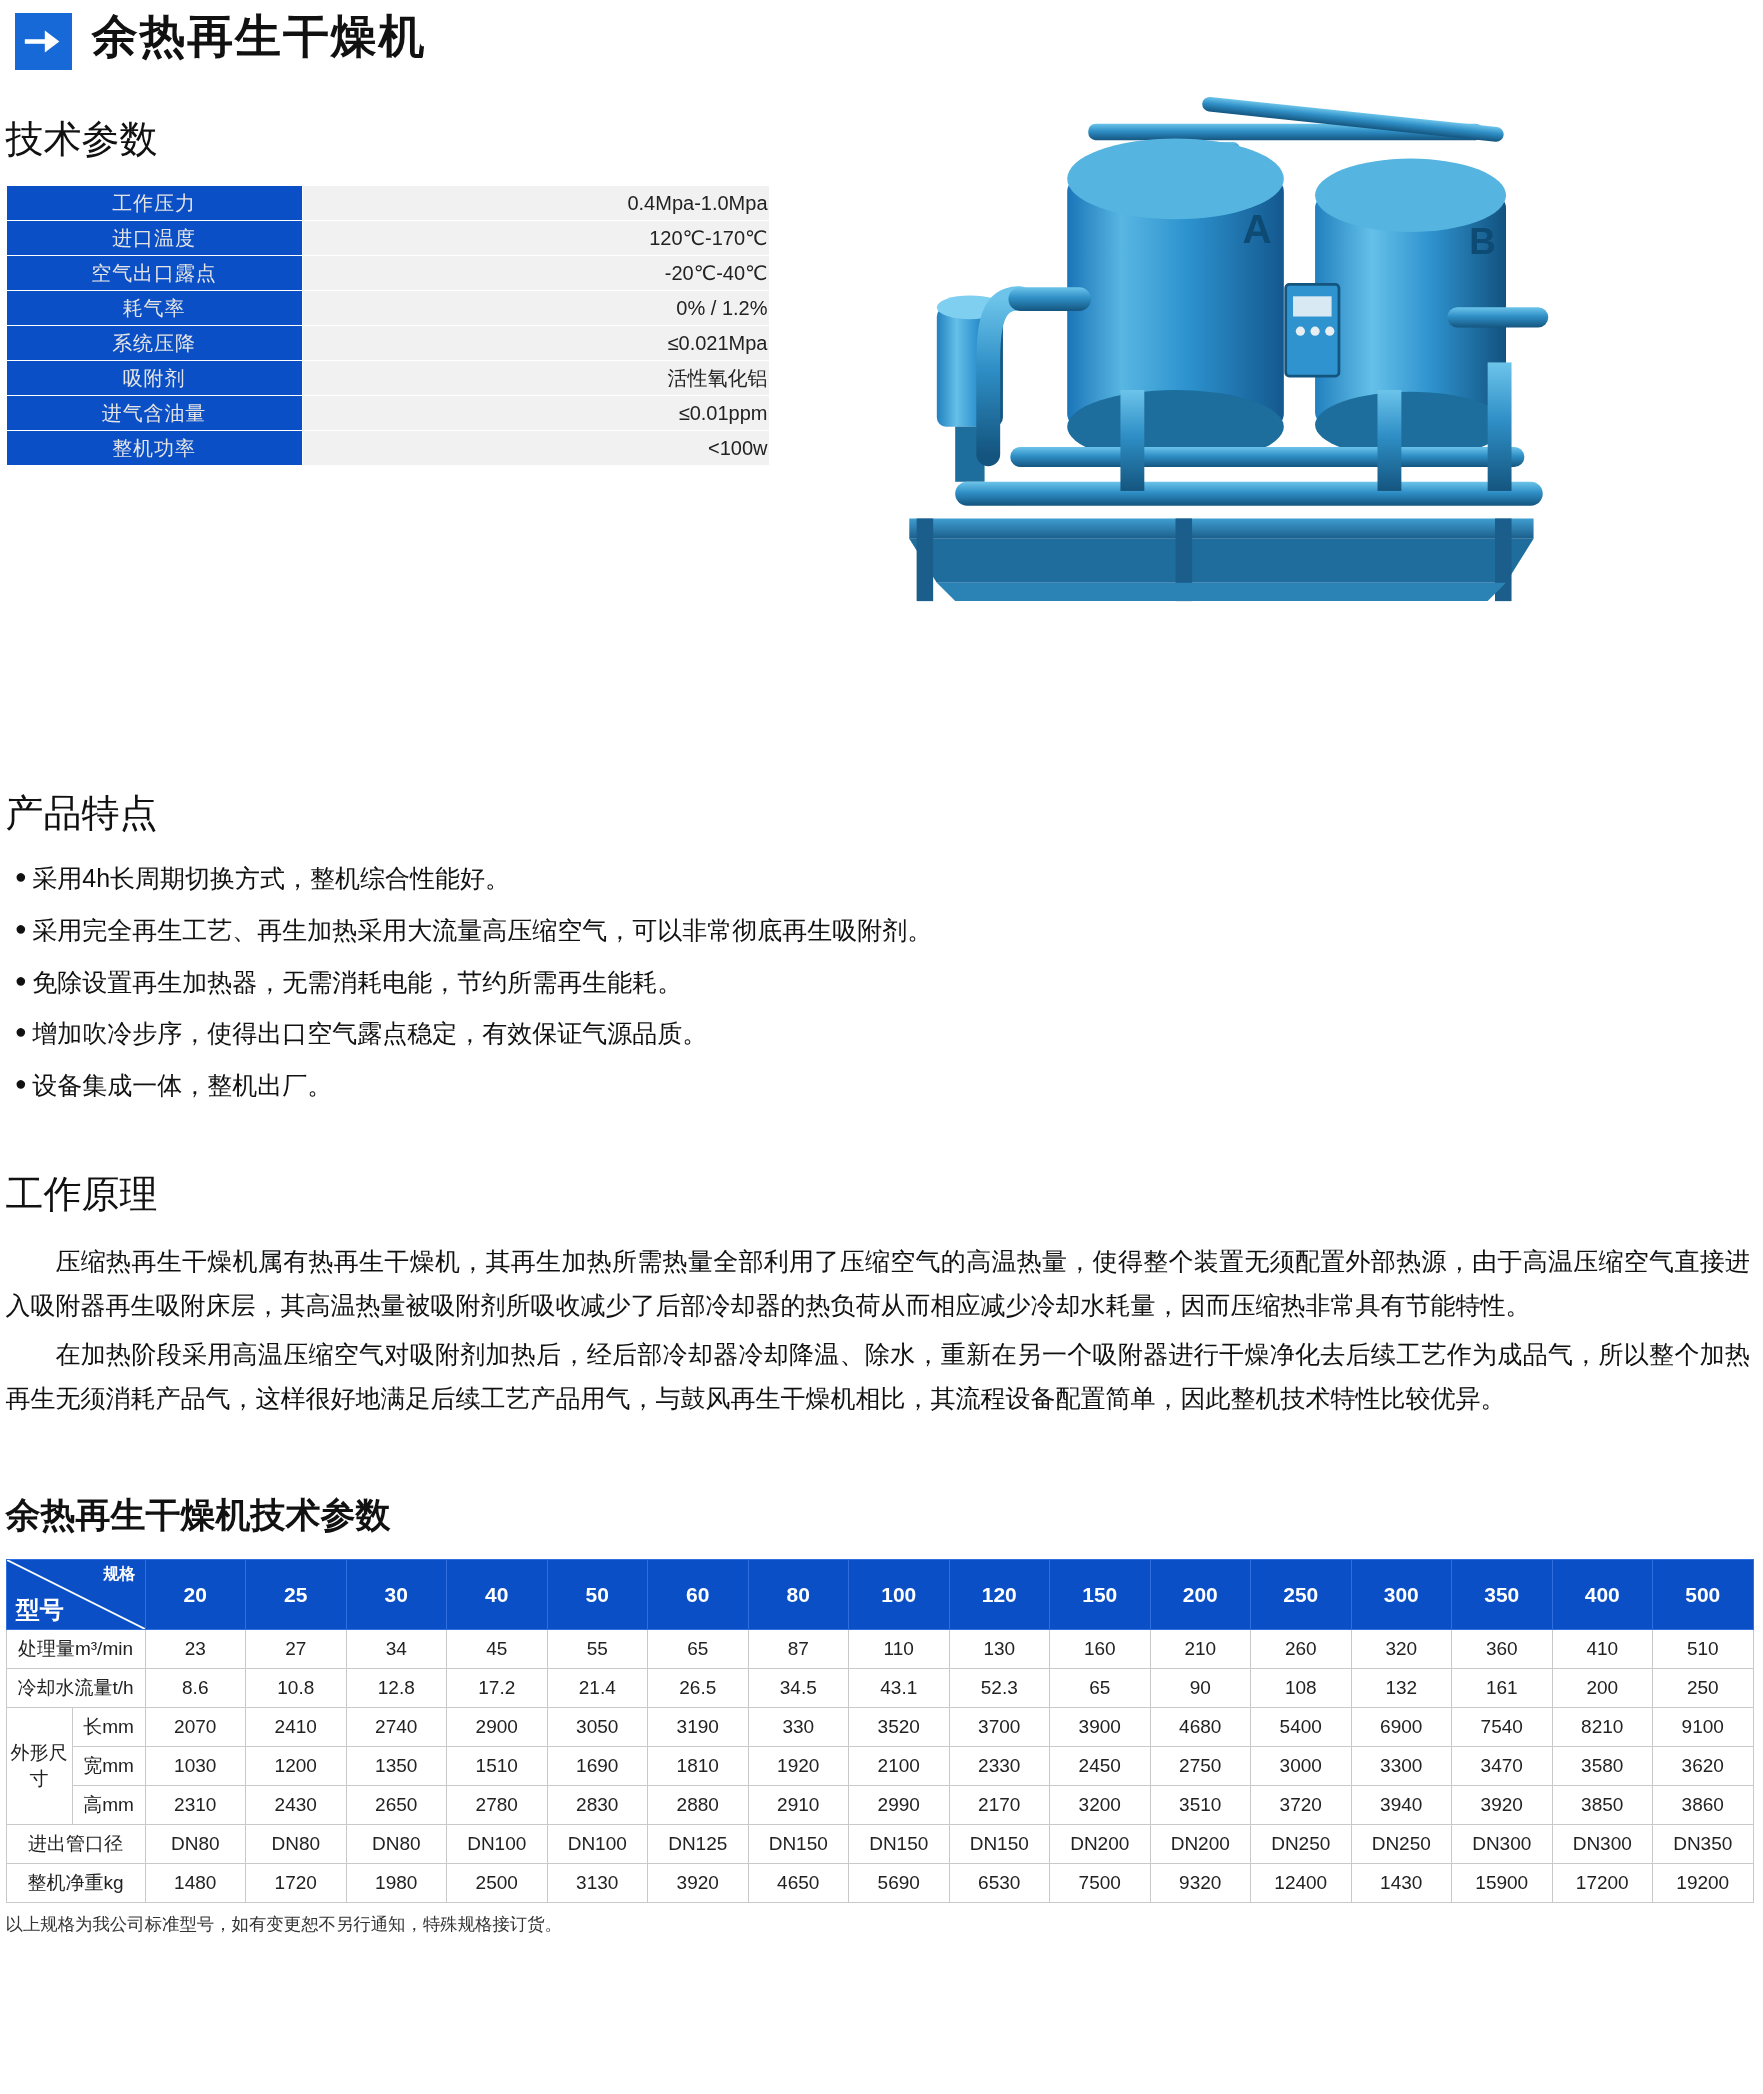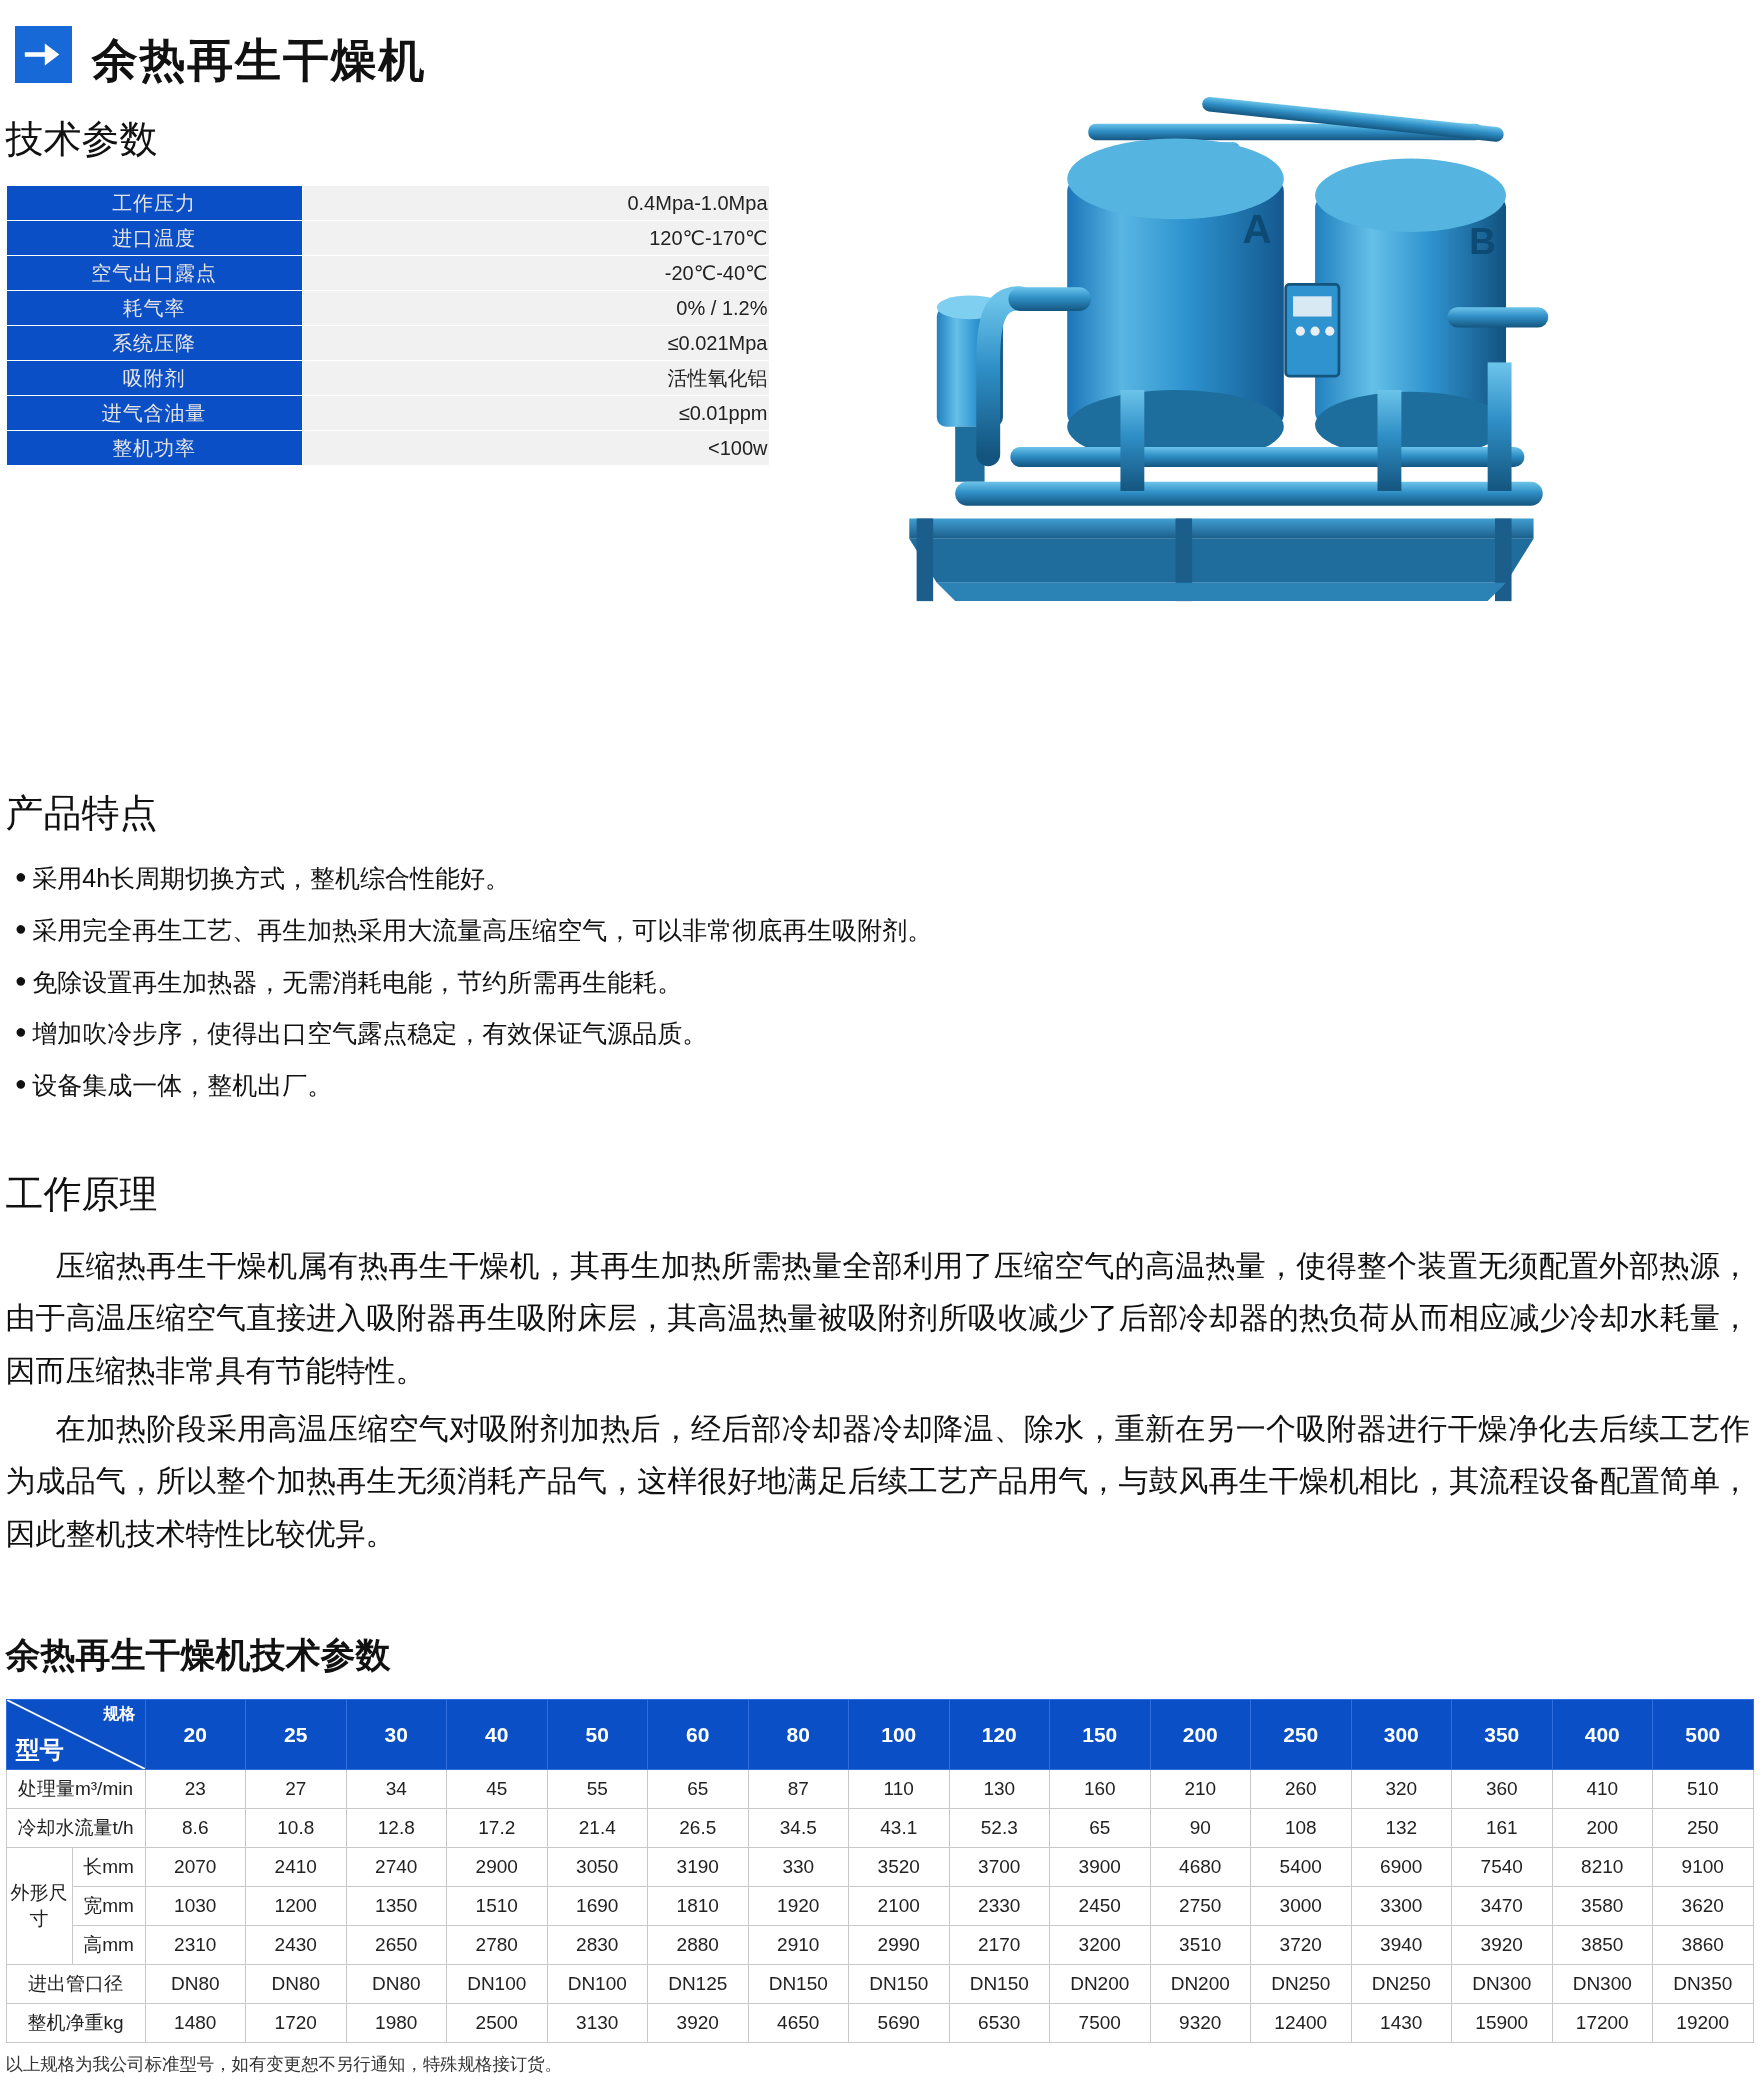--- a/index.html
+++ b/index.html
@@ -12,21 +12,21 @@
   }
   .page {
     width: 1763px;
     position: relative;
     padding: 0 0 37px 0;
   }
 
   
   .header {
     display: flex;
-    align-items: flex-end;
+    align-items: flex-start;
     padding: 13px 0 0 3.7px;
     height: 83px;
   }
   .arrow-badge {
     width: 57px; height: 57px;
     background: #1669d6;
     display: flex; align-items: center; justify-content: center;
     flex: 0 0 auto;
     margin-left: 11px;
   }
@@ -106,21 +106,21 @@
   }
   .bullet {
     flex: 0 0 auto;
     margin-right: 5.5px;
     font-size: 20px;
     line-height: 1.75;
   }
 
   
   .para {
-    font-size: 30px;
+    font-size: 25px;
     line-height: 1.75;
     text-align: justify;
     color: #111;
     margin: 0 13px 5.5px 5.5px;
     text-indent: 50px;
   }
 
   
   .bigtable-wrap {
     padding: 0 7.3px 0 5.5px;

